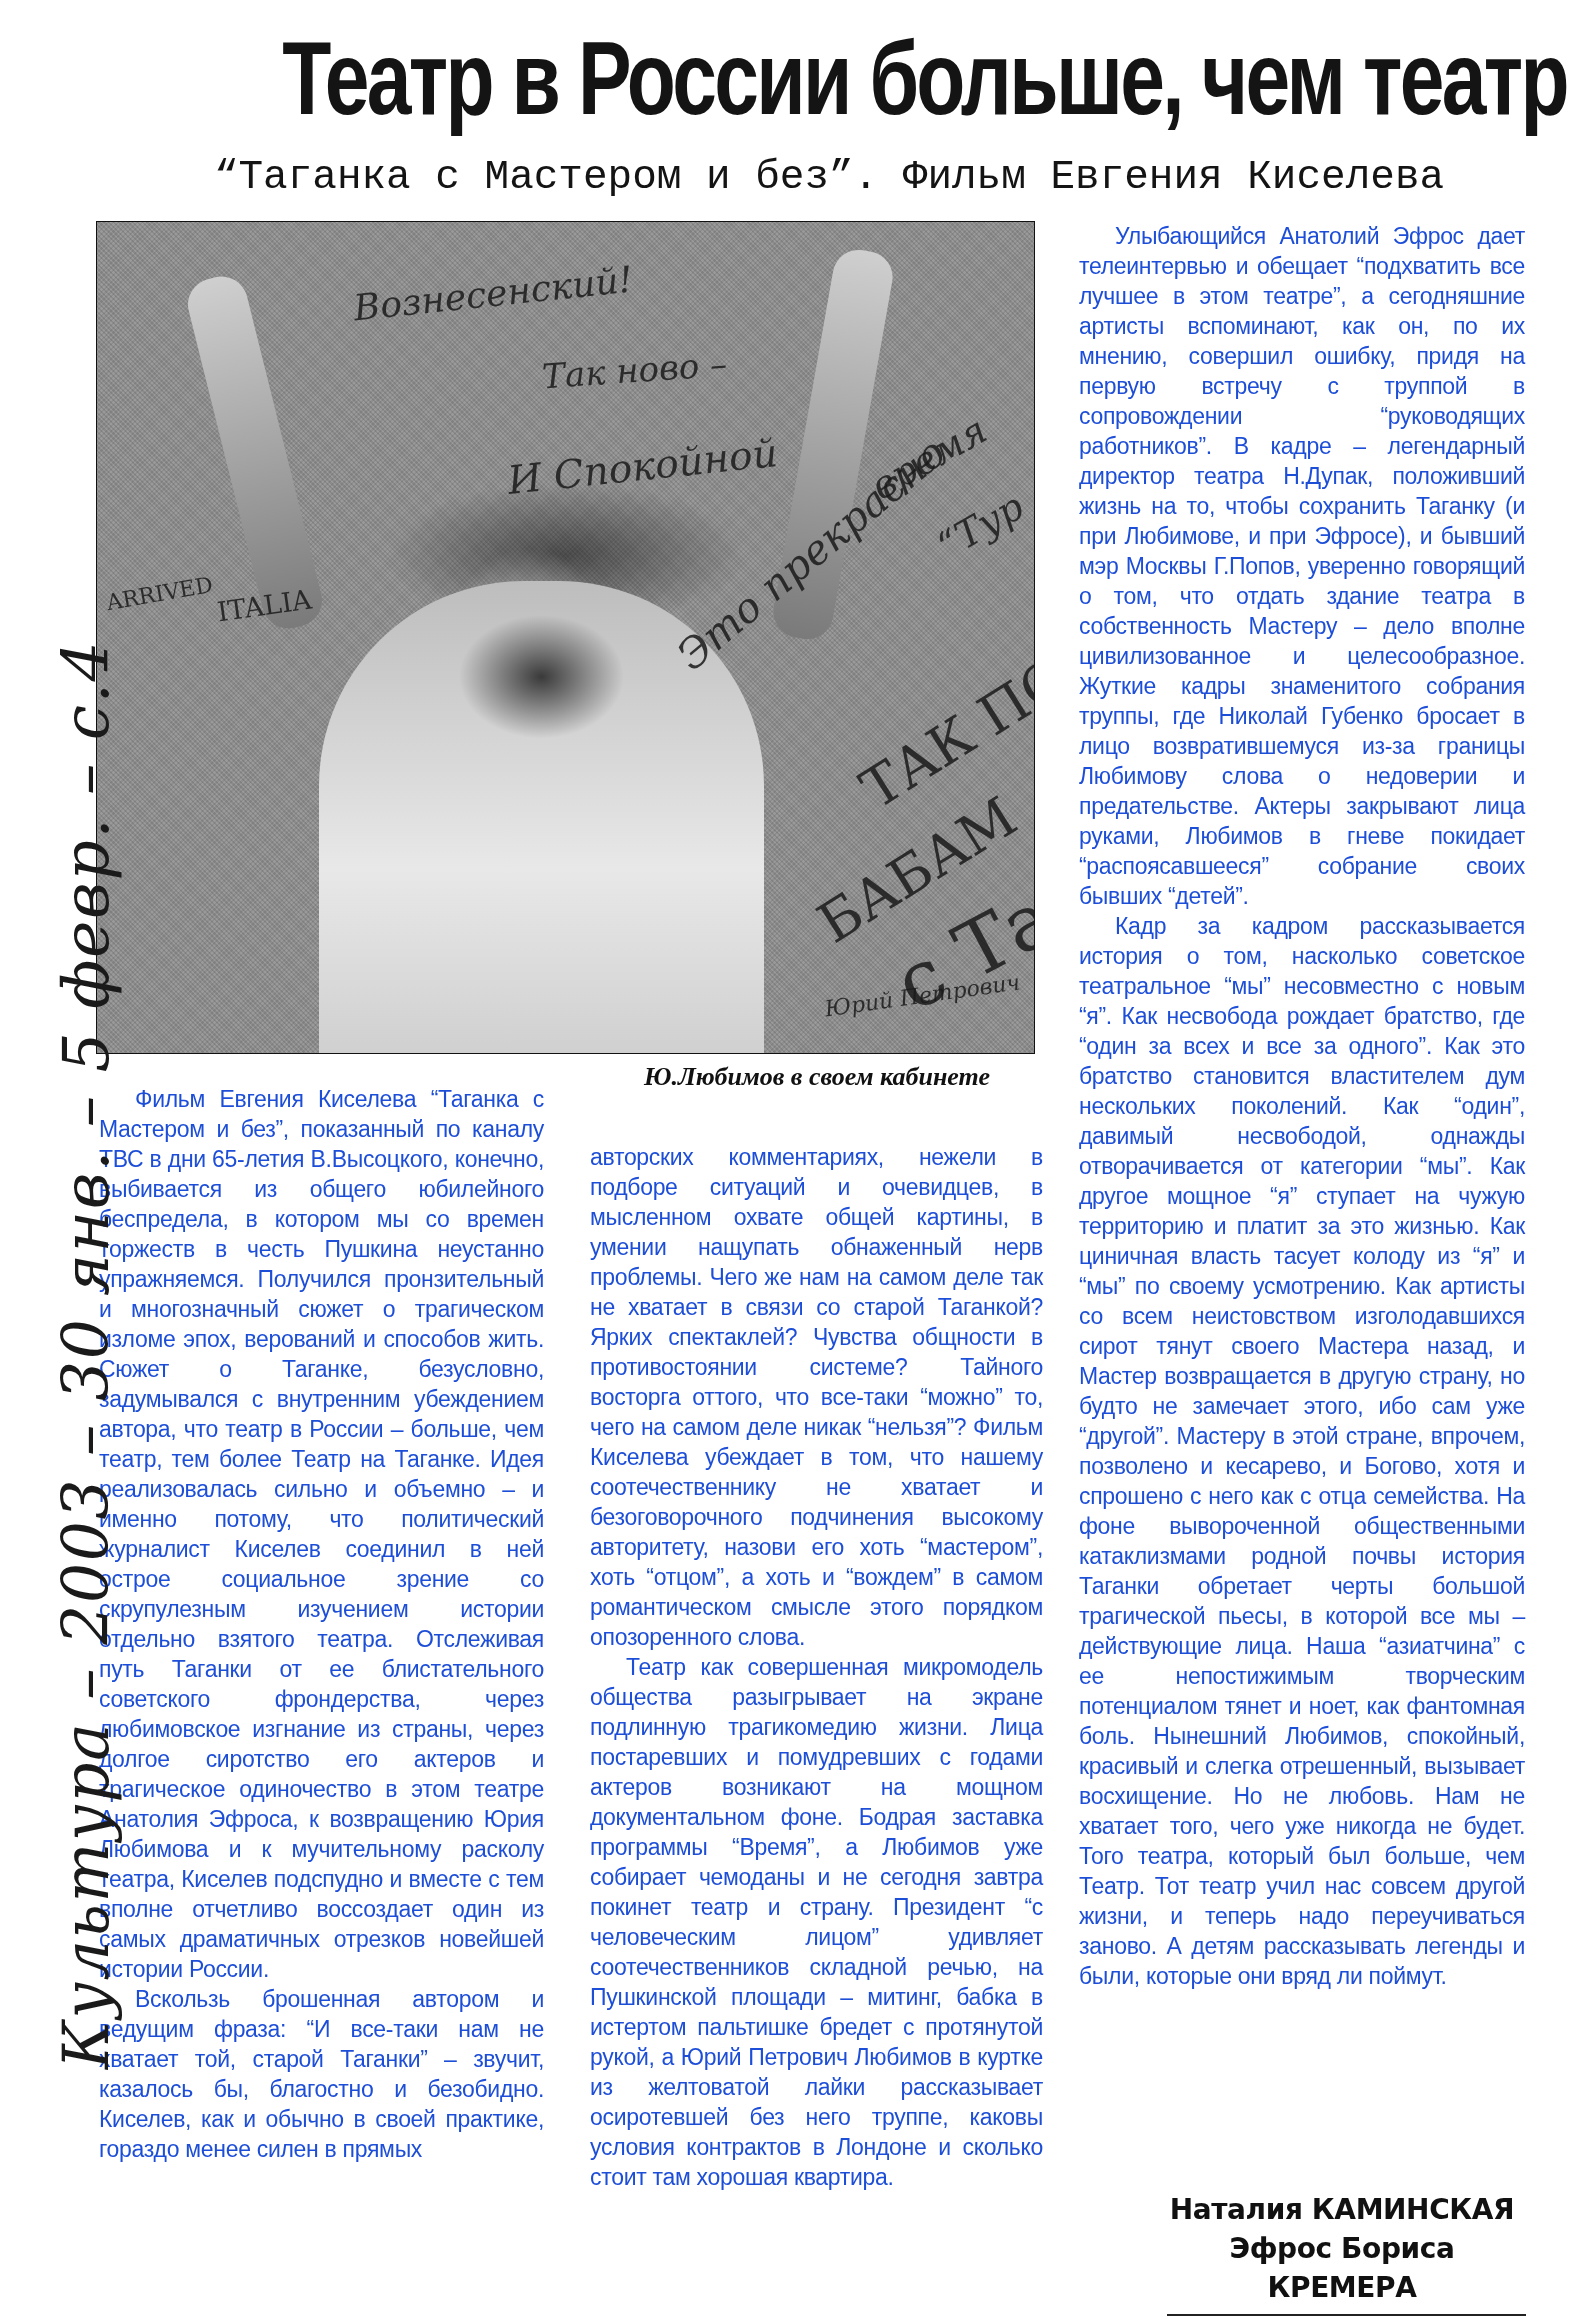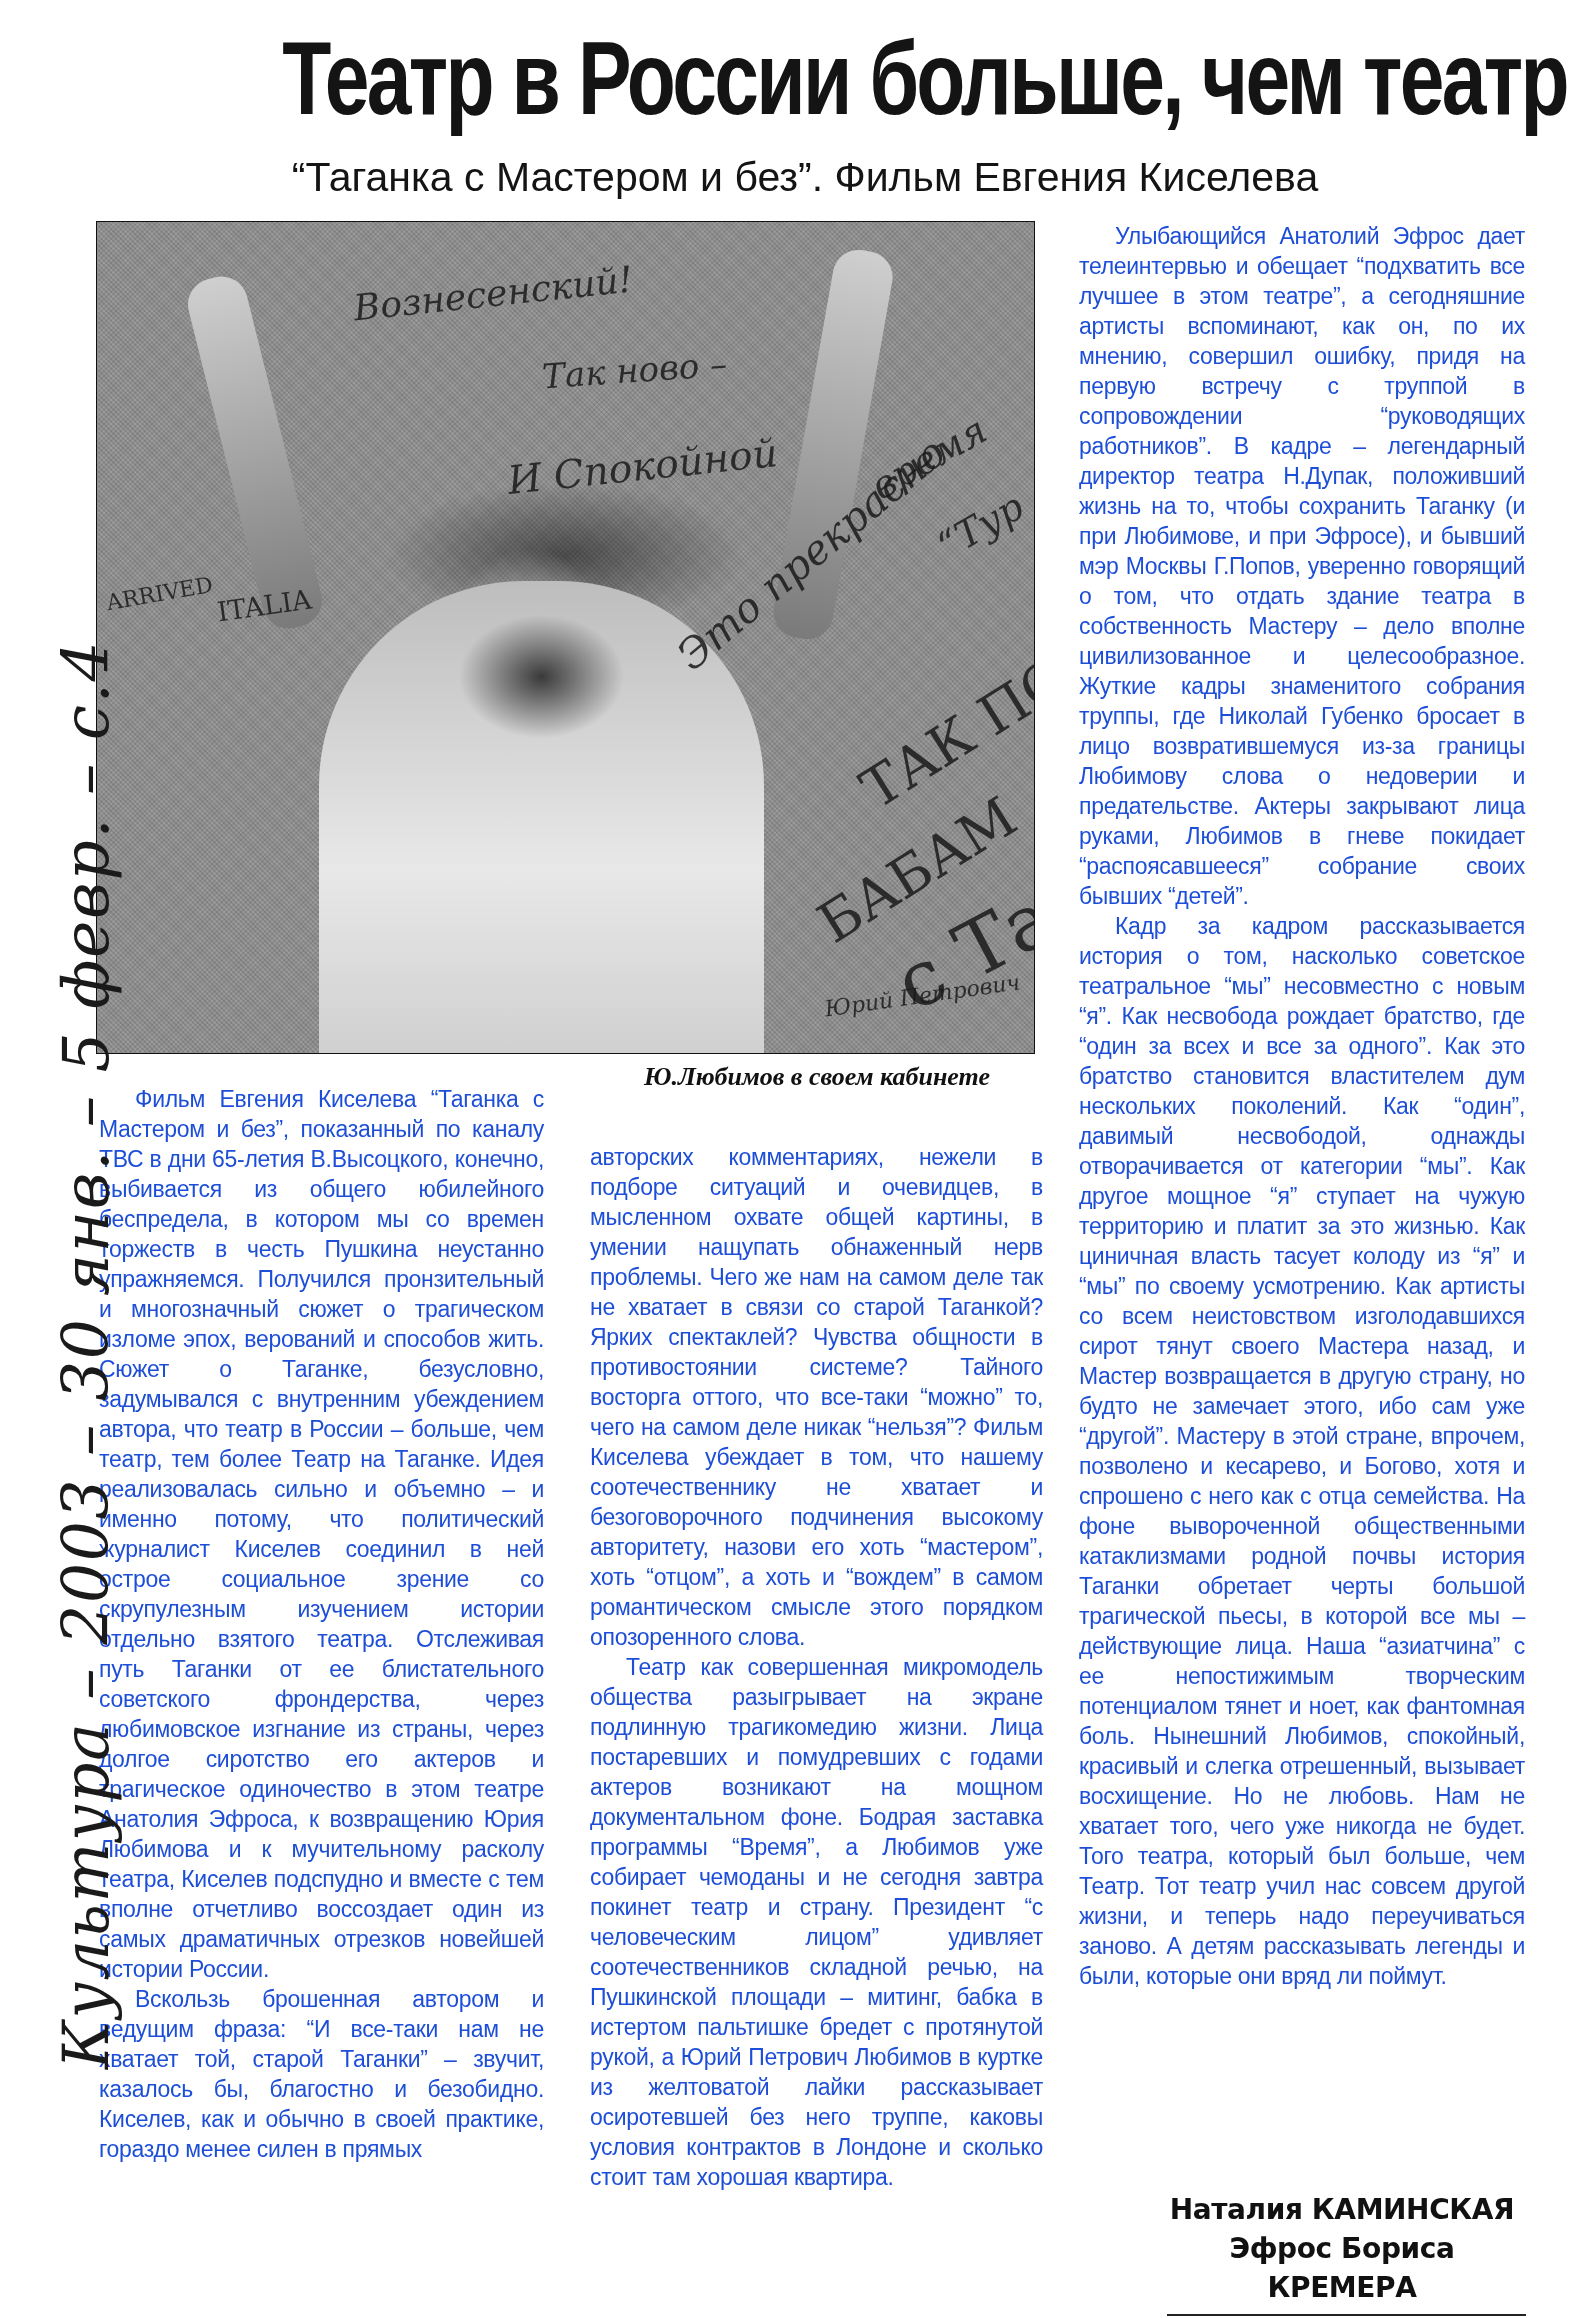--- a/index.html
+++ b/index.html
@@ -13,23 +13,23 @@
       text-align: center;
       font-family: "Liberation Sans", sans-serif;
       font-weight: bold;
       font-size: 103px; line-height: 120px;
       letter-spacing: -3.4px;
       transform: scaleX(0.78); transform-origin: center top;
       color: #141414;
       white-space: nowrap;
     }
     .subhead {
-      position: absolute; left: 138px; top: 152px; width: 1334px;
+      position: absolute; left: 162px; top: 152px; width: 1334px;
       text-align: center;
-      font-family: Liberation Sans, sans-serif;
+      font-family: Liberation Mono, monospace;
       font-size: 41px; line-height: 51px;
       color: #141414;
       white-space: nowrap;
     }
     .photo {
       position: absolute; left: 96px; top: 221px; width: 939px; height: 833px;
       border: 1.7px solid #111;
       box-sizing: border-box;
       overflow: hidden;
       background:

